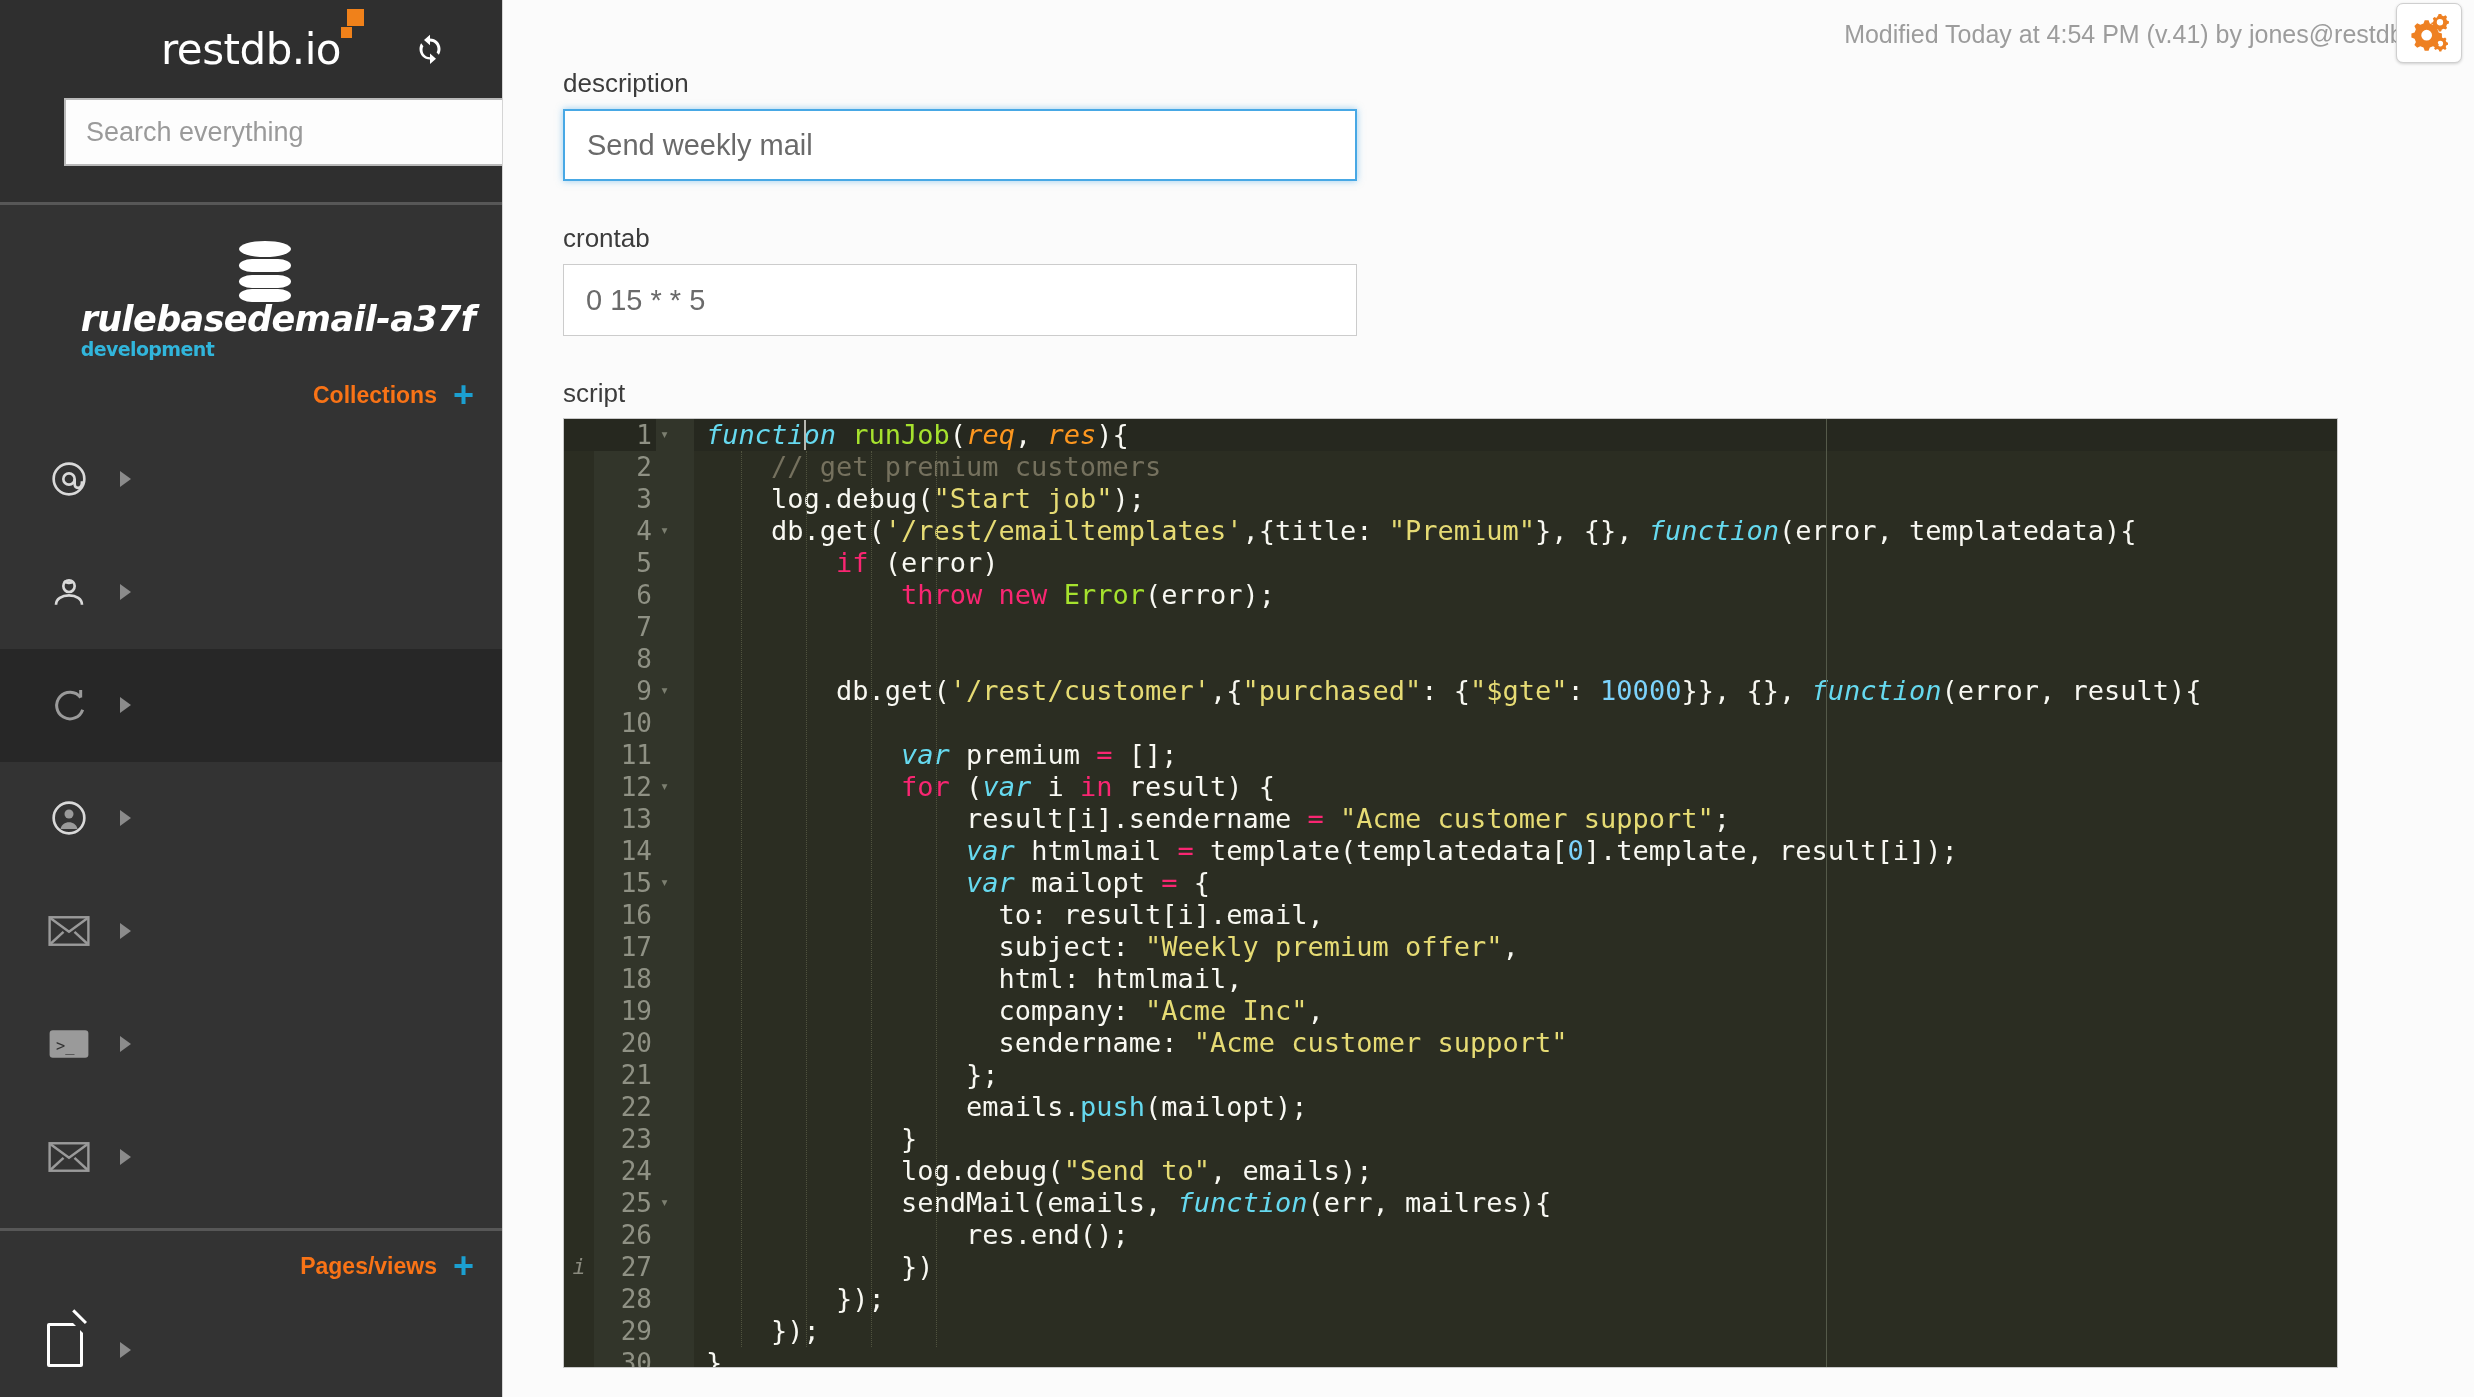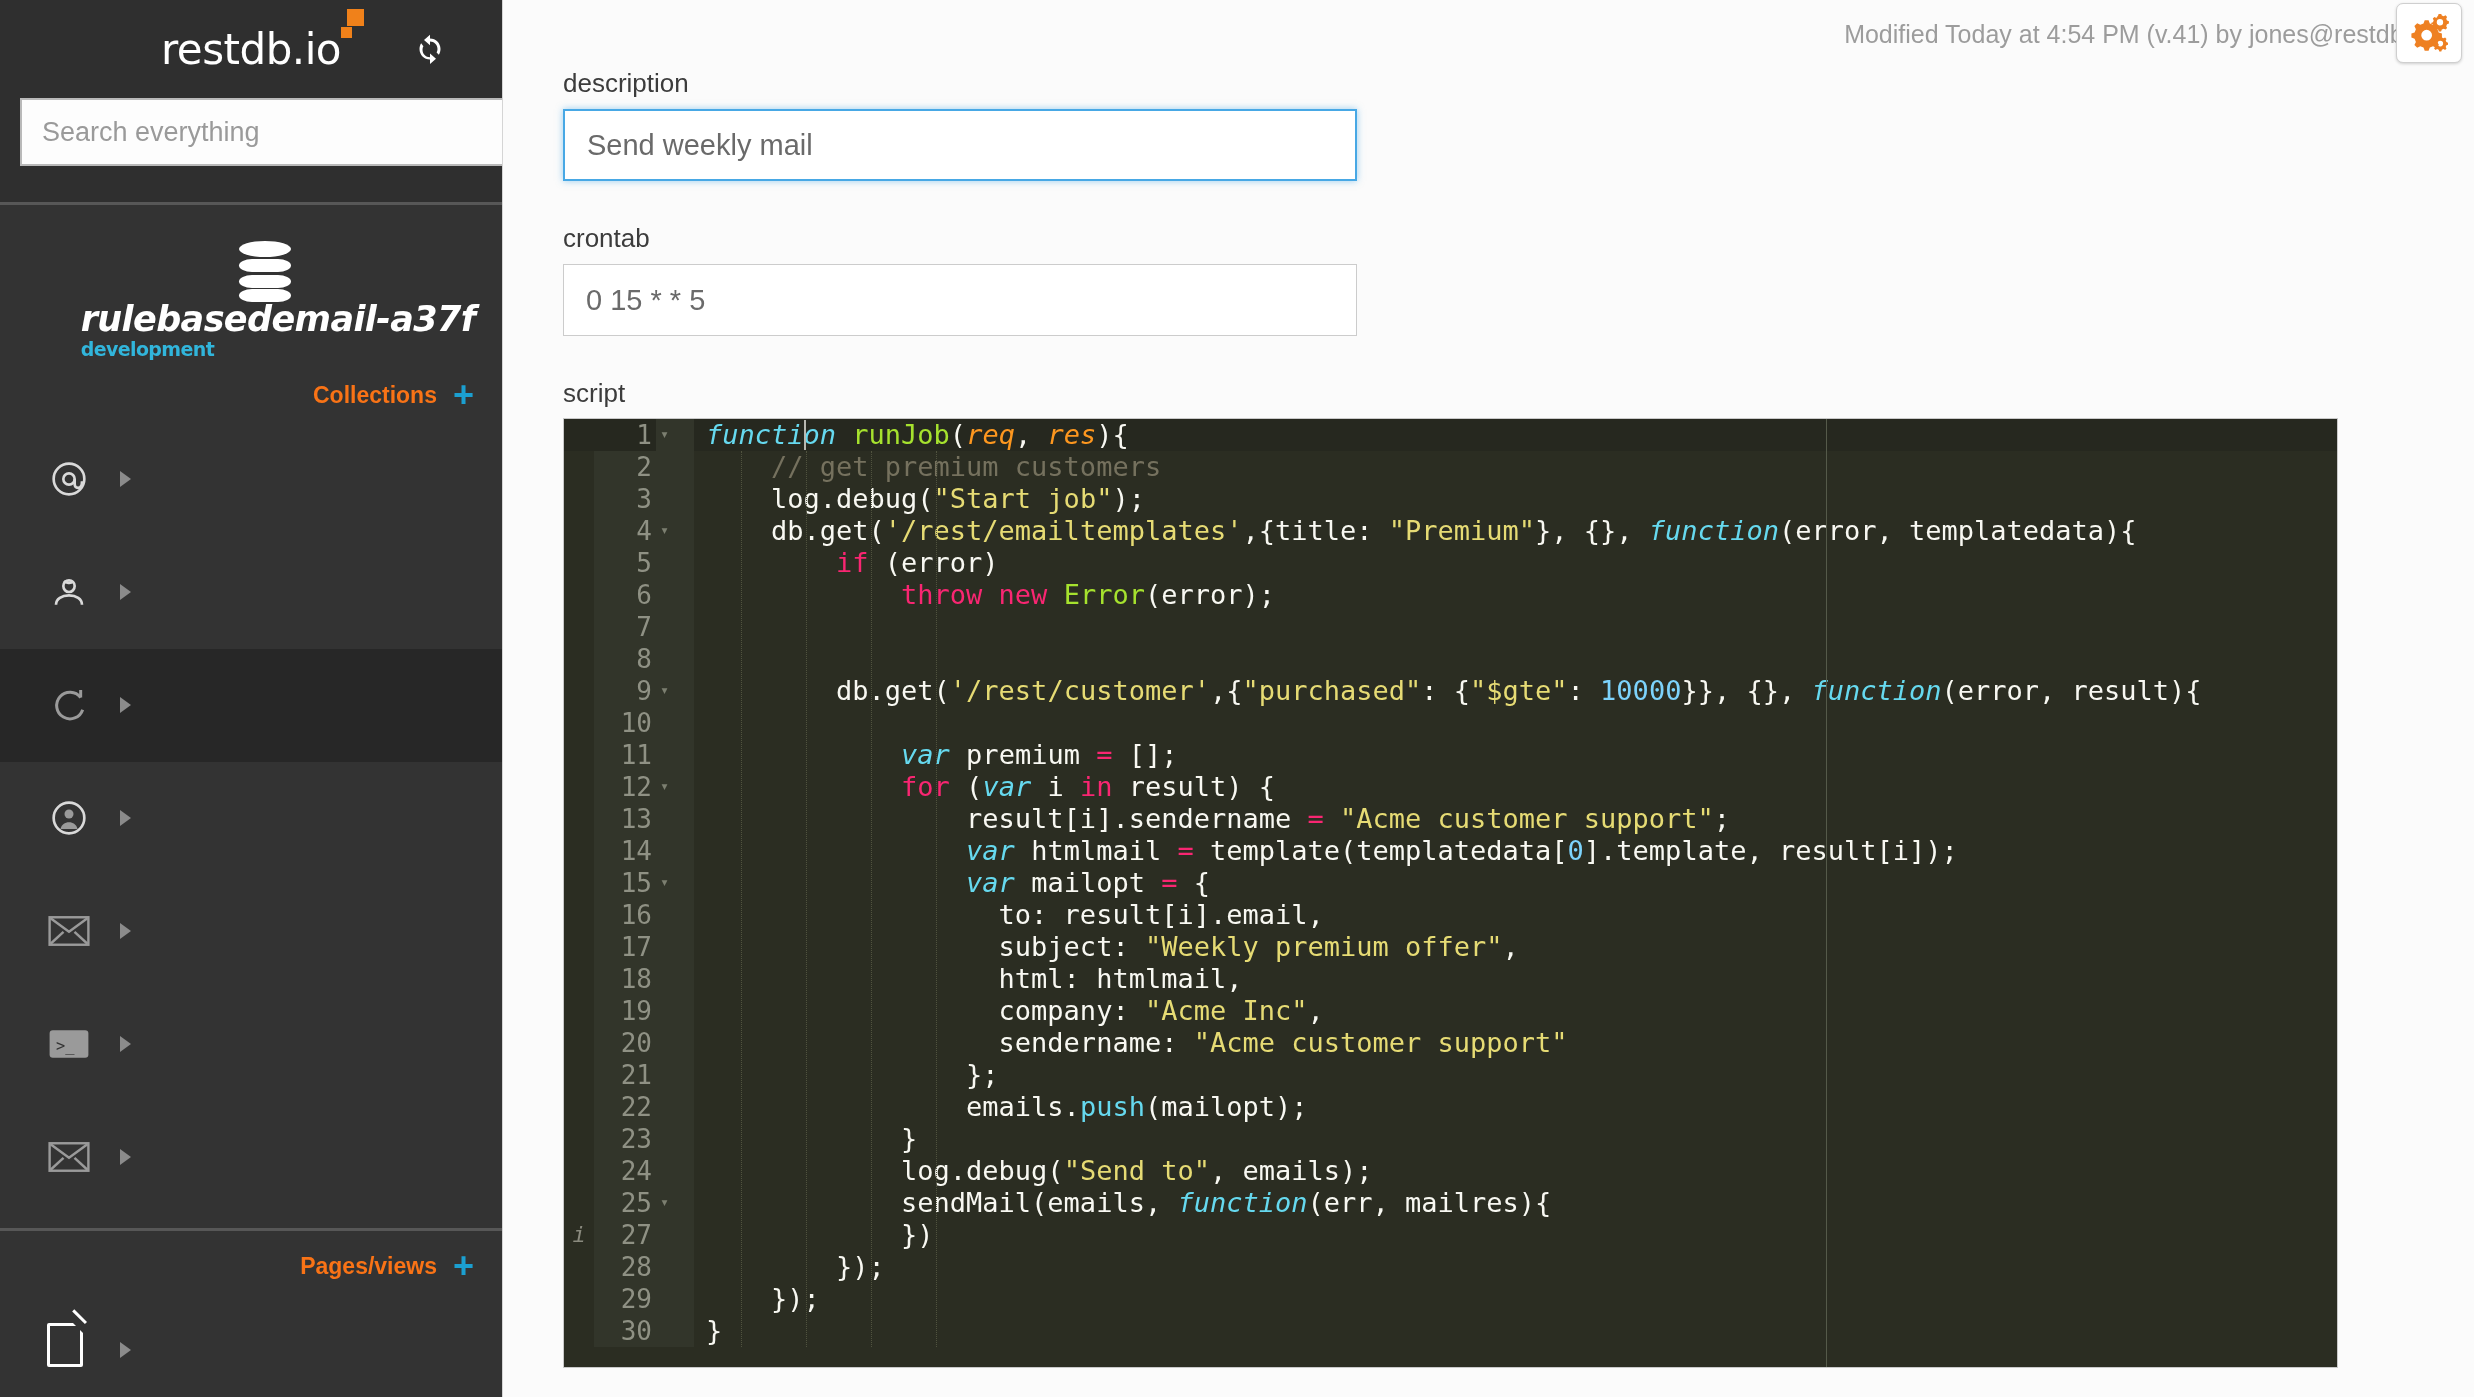--- a/index.html
+++ b/index.html
@@ -53,20 +53,21 @@
   .search-wrap { padding: 0 20px; }
   .search-input {
     width: 530px; height: 68px;
     border: 2px solid #b9b9b9;
     background: #fdfdfd;
     font-size: 27px;
     color: #8d8d8d;
     padding: 0 20px;
     font-family: "Liberation Sans", sans-serif;
     outline: none;
+    margin-left: 44px;
   }
   .search-input::placeholder { color: #9a9a9a; }
 
   .db-block { padding: 34px 0 0 0; position: relative; }
   .db-row { display: flex; align-items: center; padding-left: 28px; flex-direction: column; }
   .db-icon { width: 62px; height: 62px; position: relative; flex: 0 0 62px; }
   .db-icon i {
     position: absolute; left: 5px; width: 52px; height: 13px;
     background: #ffffff; border-radius: 50%/100%;
   }
@@ -646,20 +647,27 @@
                 <span class="ed-code"><span class="t-pln">            log.debug(</span><span class="t-str">"Send to"</span><span class="t-pln">, emails);</span></span>
               </div>
               <div class="ed-line">
                 <span class="ln-info"></span>
                 <span class="ln-num">25</span>
                 <span class="ln-fold">▾</span>
                 <span class="ln-gutter-pad"></span>
                 <span class="ed-code"><span class="t-pln">            sendMail(emails, </span><span class="t-kw">function</span><span class="t-pln">(err, mailres){</span></span>
               </div>
               <div class="ed-line">
+                <span class="ln-info"></span>
+                <span class="ln-num">26</span>
+                <span class="ln-fold"></span>
+                <span class="ln-gutter-pad"></span>
+                <span class="ed-code"><span class="t-pln">                res.end();</span></span>
+              </div>
+              <div class="ed-line">
                 <span class="ln-info">i</span>
                 <span class="ln-num">27</span>
                 <span class="ln-fold"></span>
                 <span class="ln-gutter-pad"></span>
                 <span class="ed-code"><span class="t-pln">            })</span></span>
               </div>
               <div class="ed-line">
                 <span class="ln-info"></span>
                 <span class="ln-num">28</span>
                 <span class="ln-fold"></span>

